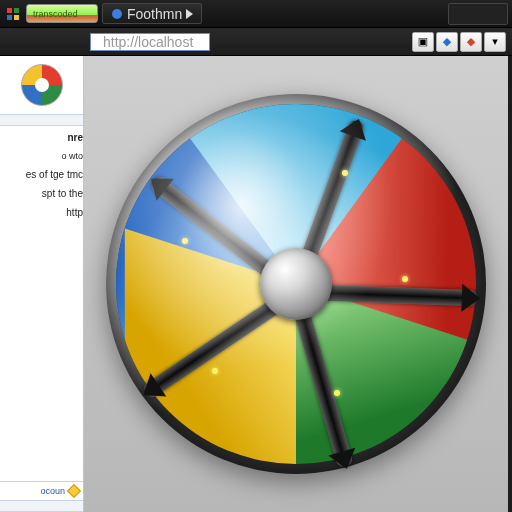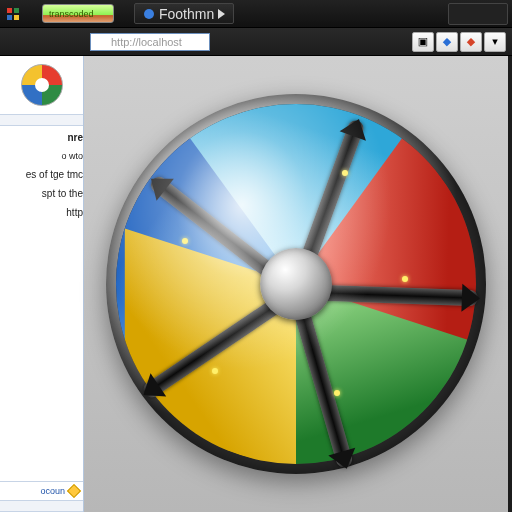--- a/index.html
+++ b/index.html
@@ -3,21 +3,21 @@
 <meta charset="utf-8">
 <style>
 * { margin: 0; padding: 0; box-sizing: border-box; font-family: Tahoma, Arial, sans-serif; }
 body { width: 512px; height: 512px; overflow: hidden; background: #3a3a3a; }
 
 .titlebar {
   height: 28px;
   background: linear-gradient(to bottom, #222 0%, #111 100%);
   display: flex;
   align-items: center;
-  gap: 20px;
+  gap: 4px;
   padding: 0 4px;
   border-bottom: 1px solid #000;
 }
 .titlebar .segment {
   height: 19px;
   background: linear-gradient(to bottom, #fff 0%, #e4e4e4 100%);
   border: 1px solid #888;
   border-radius: 3px;
   font-size: 10px;
   display: flex;
@@ -62,25 +62,25 @@
   display: flex;
   align-items: center;
 }
 .toolbar2 .address {
   position: absolute;
   left: 90px;
   width: 120px;
   height: 18px;
   background: #fff;
   border: 1px solid #6b8fbd;
-  font-size: 11px;
+  font-size: 14px;
   color: #999;
   display: flex;
   align-items: center;
-  padding: 0 20px;
+  padding: 0 12px;
 }
 .toolbar2 .right {
   position: absolute;
   right: 6px;
   display: flex;
   gap: 2px;
 }
 .toolbar2 .tbtn {
   width: 22px; height: 20px;
   background: linear-gradient(to bottom, #fdfdfd, #e0e0e0);

